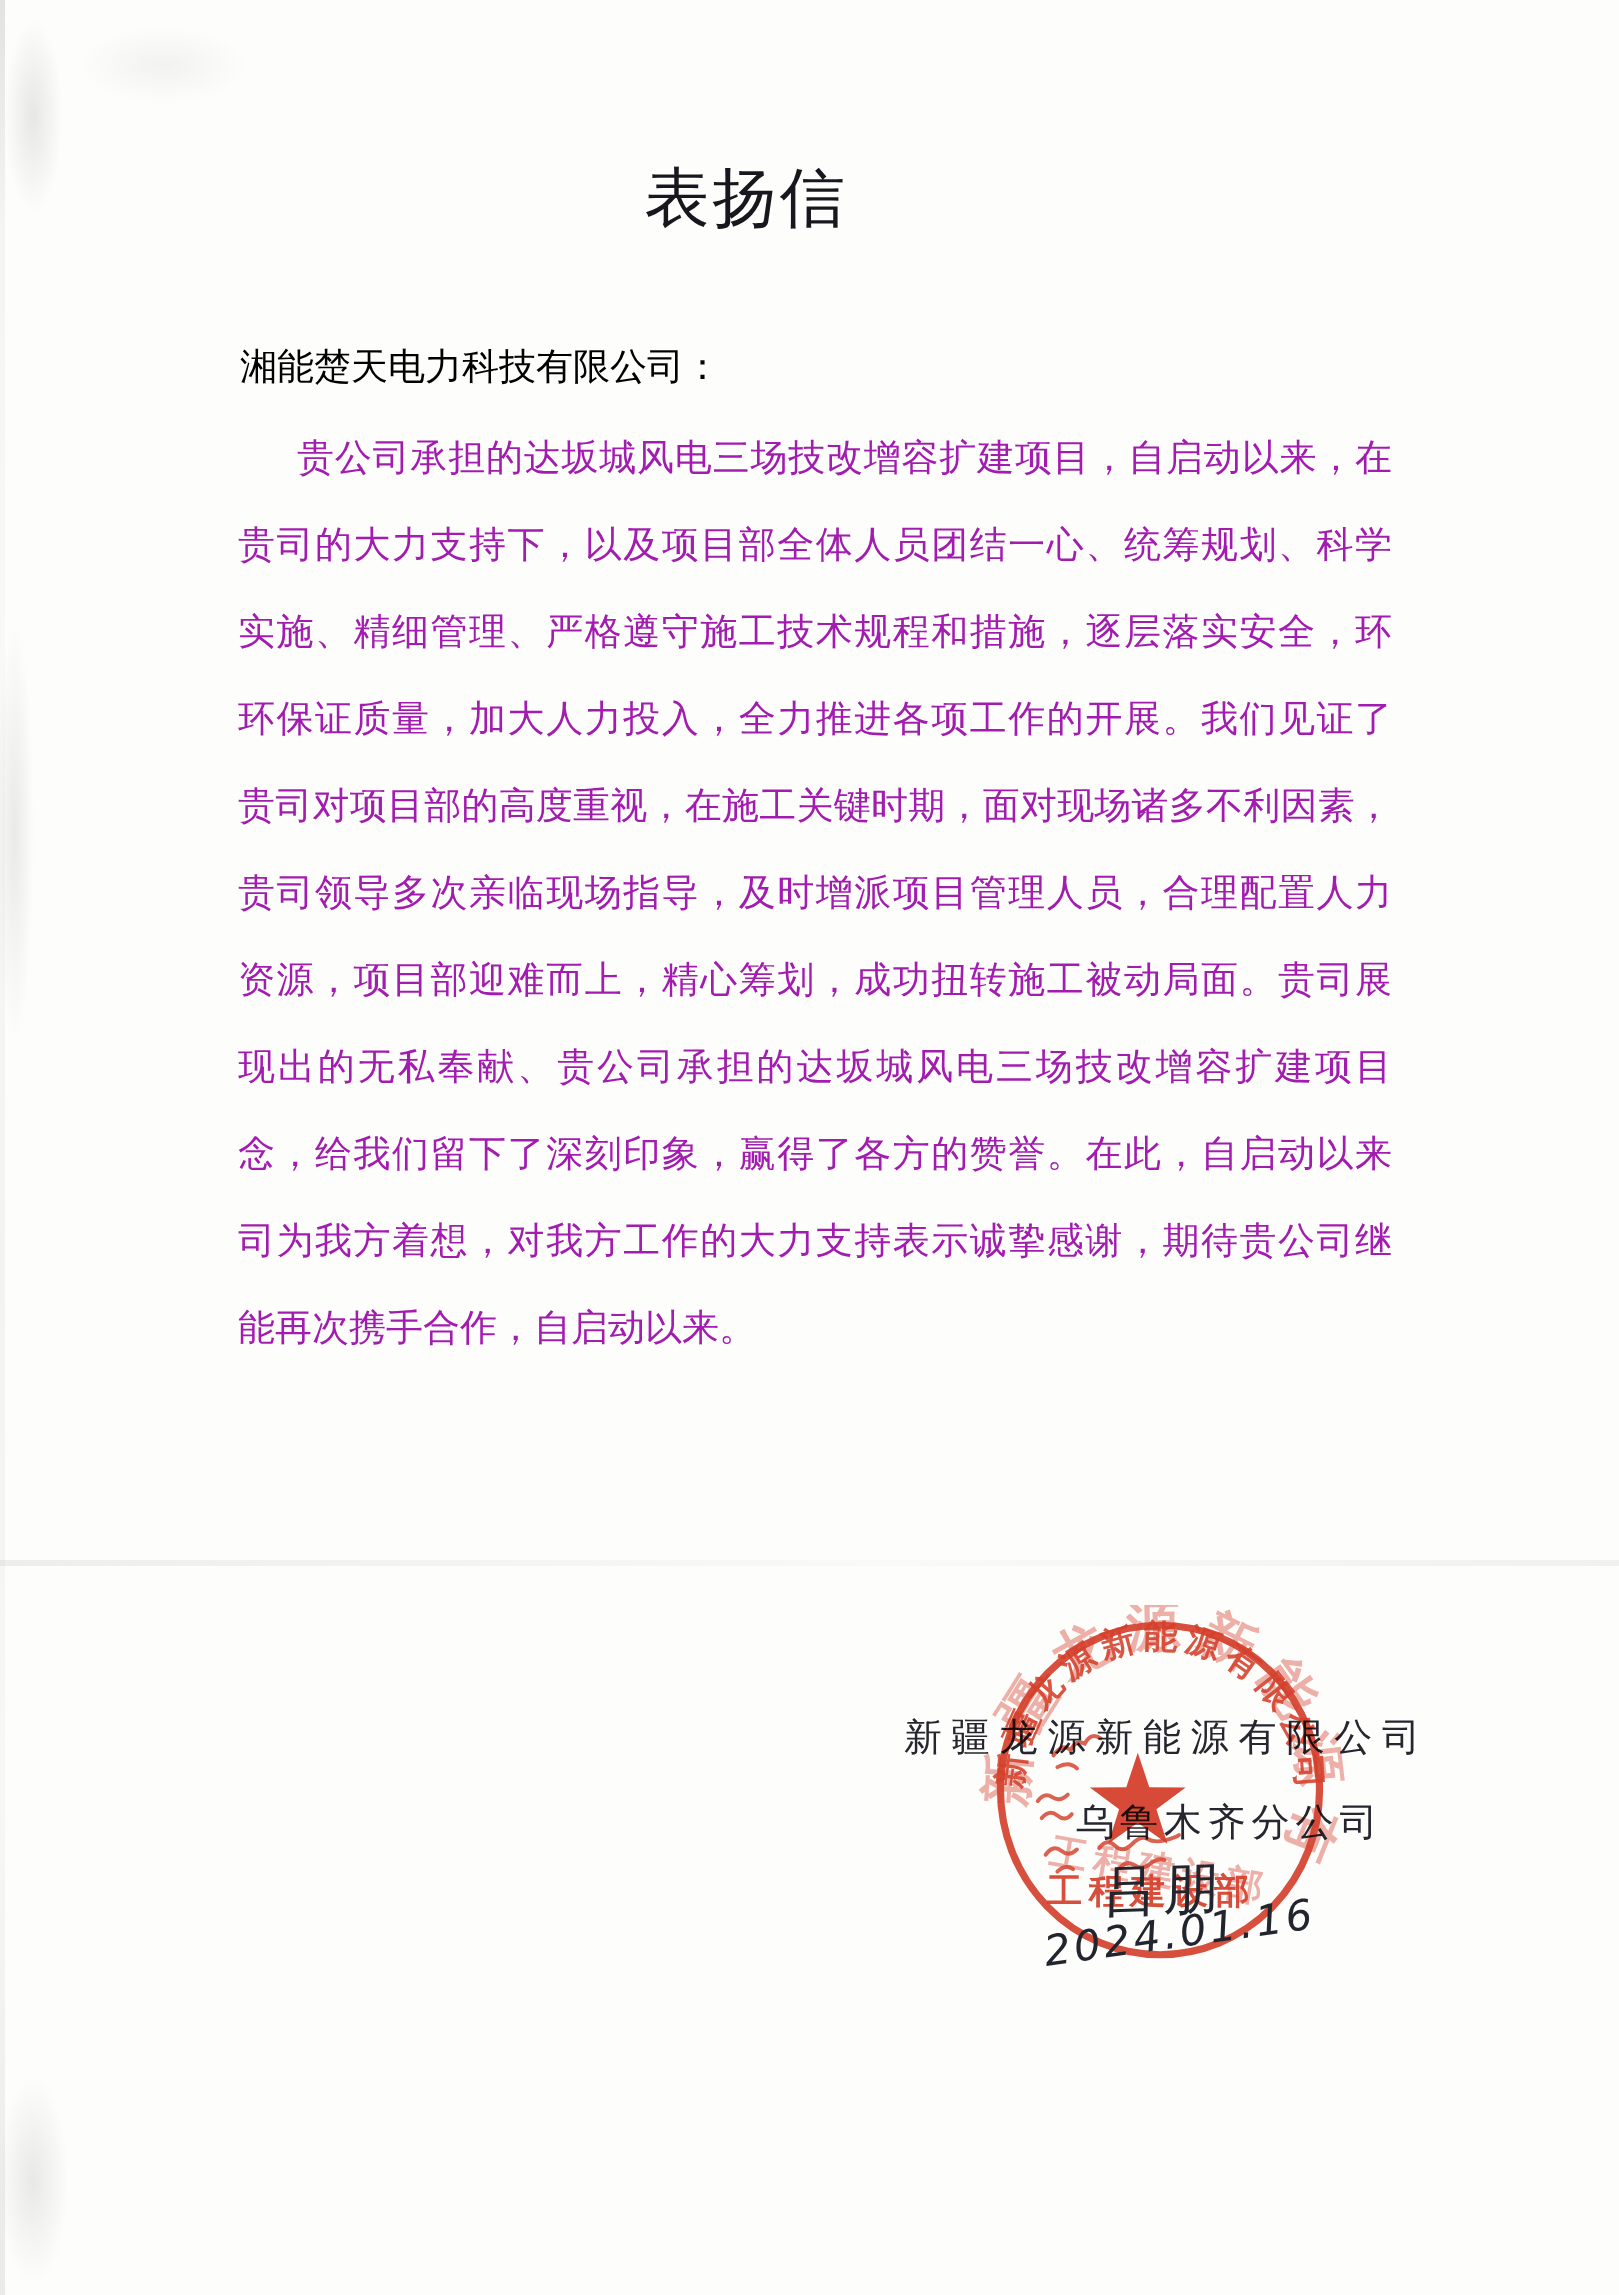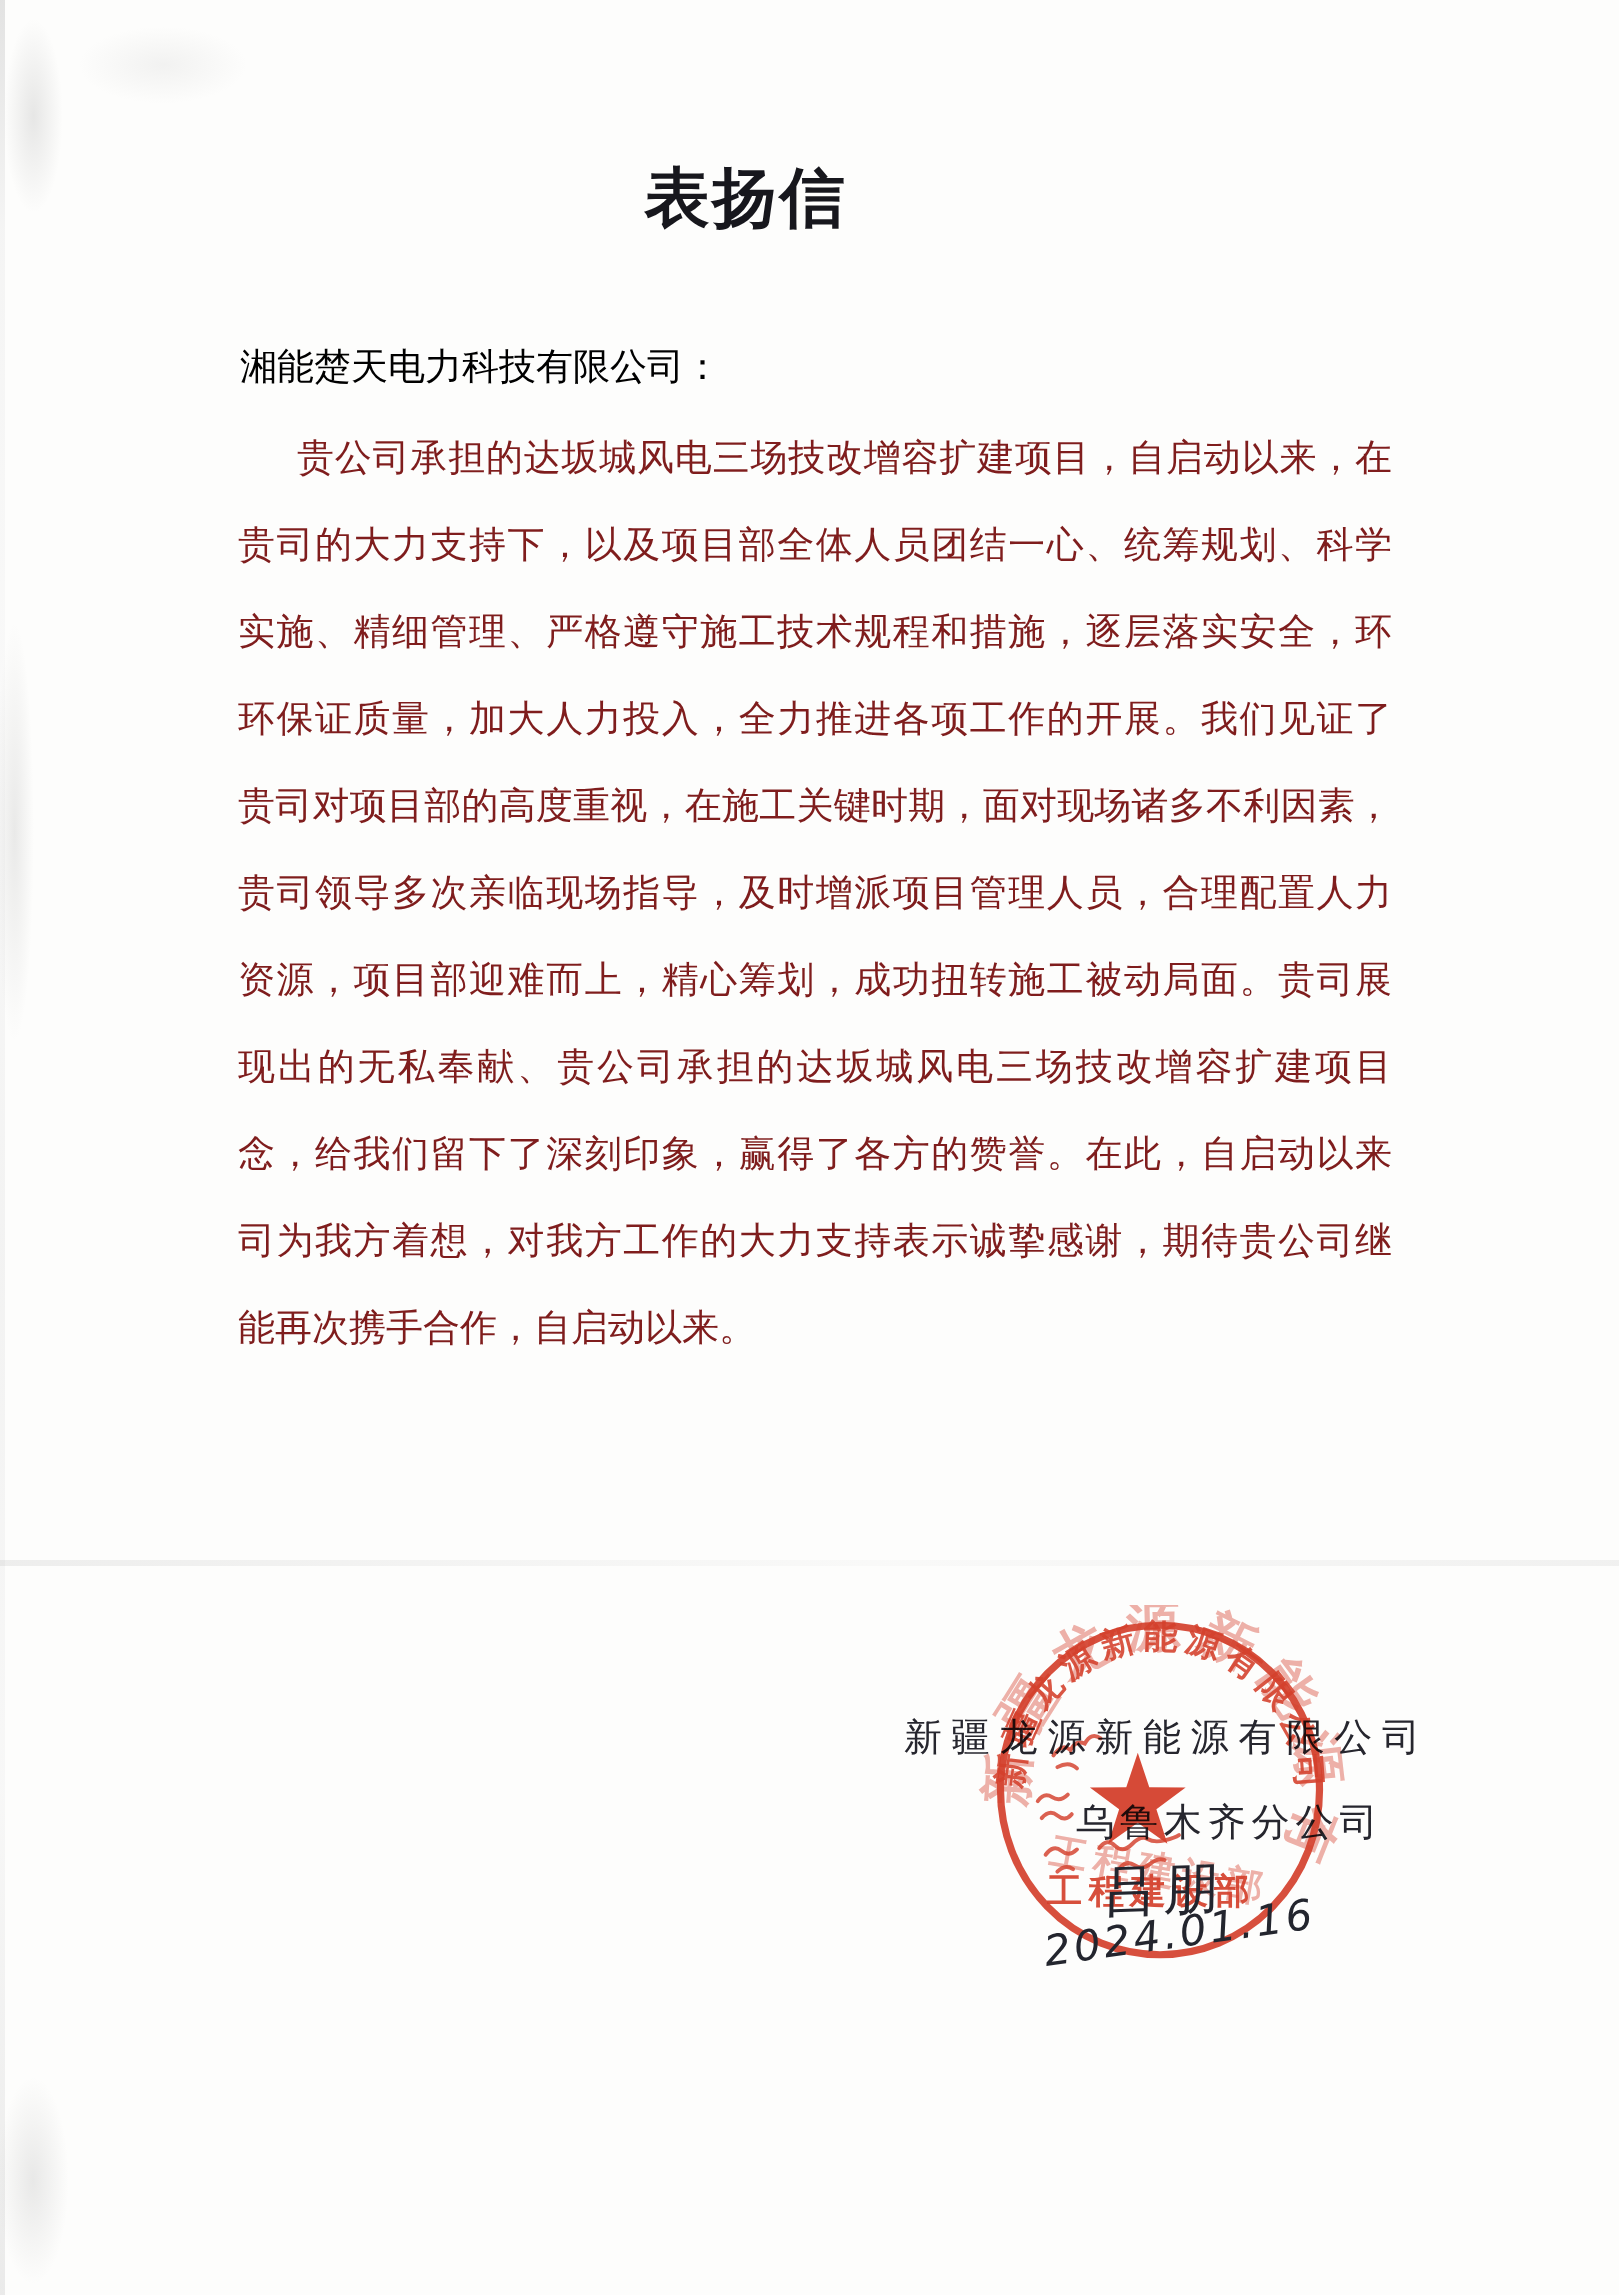--- a/index.html
+++ b/index.html
@@ -21,29 +21,29 @@
   .smudge.s2{left:-5.2px;top:620px;width:39px;height:424px;background:radial-gradient(ellipse at center,rgba(130,130,130,.16),transparent 70%);}
   .smudge.s3{left:-2.6px;top:2076px;width:72px;height:209px;background:radial-gradient(ellipse at center,rgba(130,130,130,.17),transparent 70%);}
   .smudge.s4{left:78px;top:26px;width:170px;height:78px;background:radial-gradient(ellipse at center,rgba(160,160,160,.12),transparent 70%);}
   .scan-band{position:absolute;left:0;top:1560px;width:100%;height:5.9px;
     background:linear-gradient(90deg,rgba(175,175,175,.20),rgba(205,205,205,.08) 55%,rgba(175,175,175,.16));}
 
   .title{
     position:absolute;top:154px;left:0;width:1492px;margin:0;
     text-align:center;
     font-family:"DejaVu Sans","Liberation Sans",sans-serif;
-    font-weight:700;font-size:65px;letter-spacing:2.6px;color:#17171d;
+    font-weight:400;font-size:65px;letter-spacing:2.6px;color:#17171d;
   }
   .salutation{
     position:absolute;top:342px;left:240px;
     font-size:37px;letter-spacing:0px;color:#000000;
   }
   .body-text{
     position:absolute;top:414px;left:238px;width:1154px;
-    font-size:37px;line-height:87px;color:#7f1d1d;
+    font-size:37px;line-height:87px;color:#a21caf;
   }
   .bline{text-align:justify;text-align-last:justify;}
   .bline.first{text-indent:59px;}
   .bline.last{text-align:justify;text-align-last:left;}
 
   .sig-company{
     position:absolute;top:1712px;left:904px;z-index:1;
     font-size:38px;letter-spacing:9.8px;color:#26262e;white-space:nowrap;
   }
   .sig-branch{

